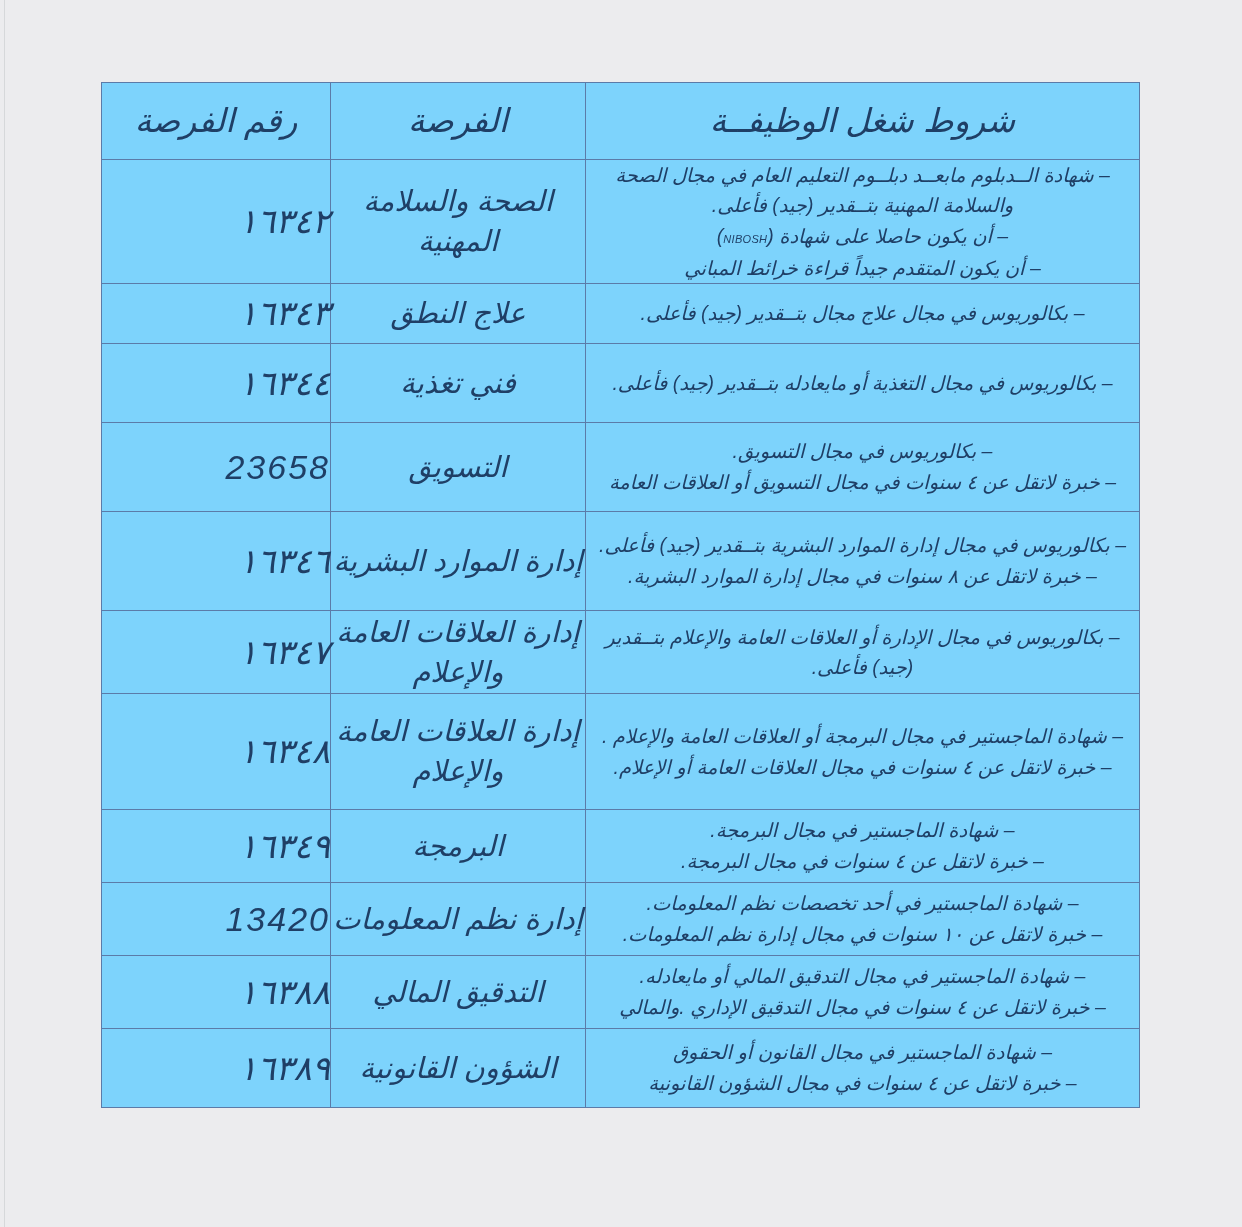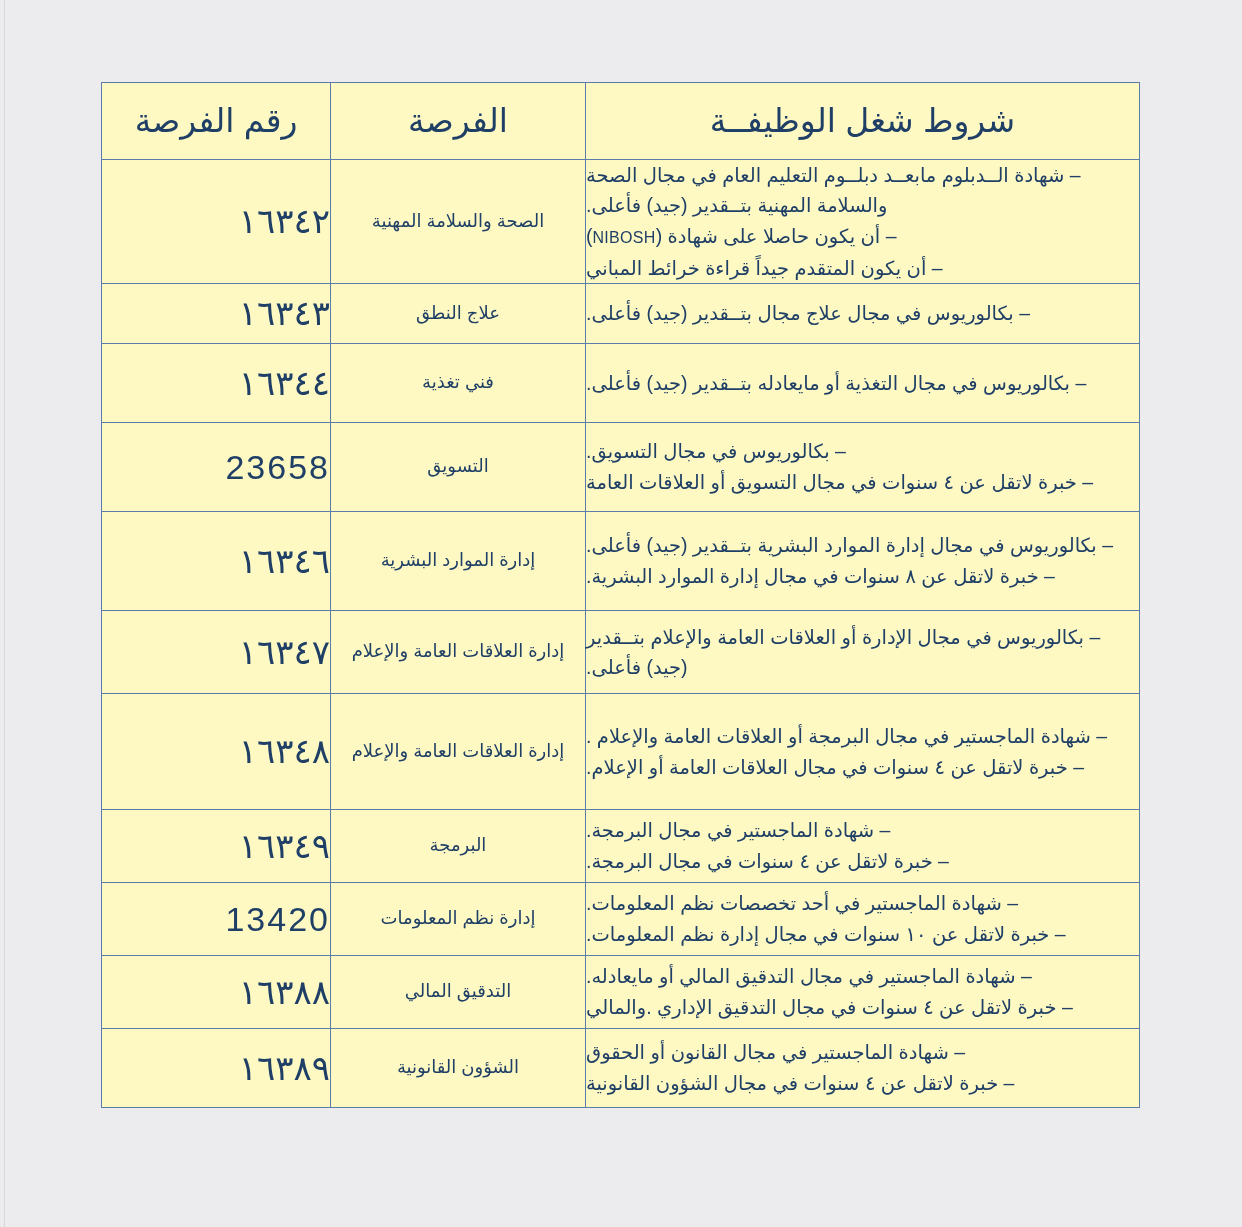--- a/index.html
+++ b/index.html
@@ -37,23 +37,24 @@
     border-collapse: collapse;
     table-layout: fixed;
     width: 1038px;
     direction: rtl;
   }
 
   table.vacancy-table td,
   table.vacancy-table th {
     border: 1.5px solid #5b7ba8;
     vertical-align: middle;
-    background: #fef9c3;
+    background: #7dd3fc;
     color: #1f3f66;
     padding: 0;
+    font-style: italic;
   }
 
   
   col.col-number      { width: 229px; }
   col.col-specialty   { width: 255px; }
   col.col-conditions  { width: 554px; }
 
   
   thead th {
     background: #c9a52e;
@@ -78,41 +79,41 @@
     text-align: right;
     font-size: 34px;
     line-height: 1.25;
     letter-spacing: 2px;
     white-space: nowrap;
   }
 
   
   td.cell-specialty {
     text-align: center;
-    font-size: 18px;
+    font-size: 29px;
     line-height: 1.38;
     padding: 6px 8px;
   }
 
   
   td.cell-conditions {
-    text-align: left;
+    text-align: center;
     font-size: 19.5px;
     line-height: 1.55;
     padding: 9px 14px 9px 10px;
   }
   td.cell-conditions .cond-line {
     display: block;
     white-space: normal;
   }
   td.cell-conditions .cond-line + .cond-line {
     margin-top: 1px;
   }
   .latin-sc {
-    font-size: 16px;
+    font-size: 11px;
     letter-spacing: 0.3px;
   }
 
   
   tr.row-h1  td { height: 118px; }
   tr.row-h2  td { height: 59px; margin-top: 16px;  }
   tr.row-h3  td { height: 78px;  }
   tr.row-h4  td { height: 88px;  }
   tr.row-h5  td { height: 98px;  }
   tr.row-h6  td { height: 82px;  }

